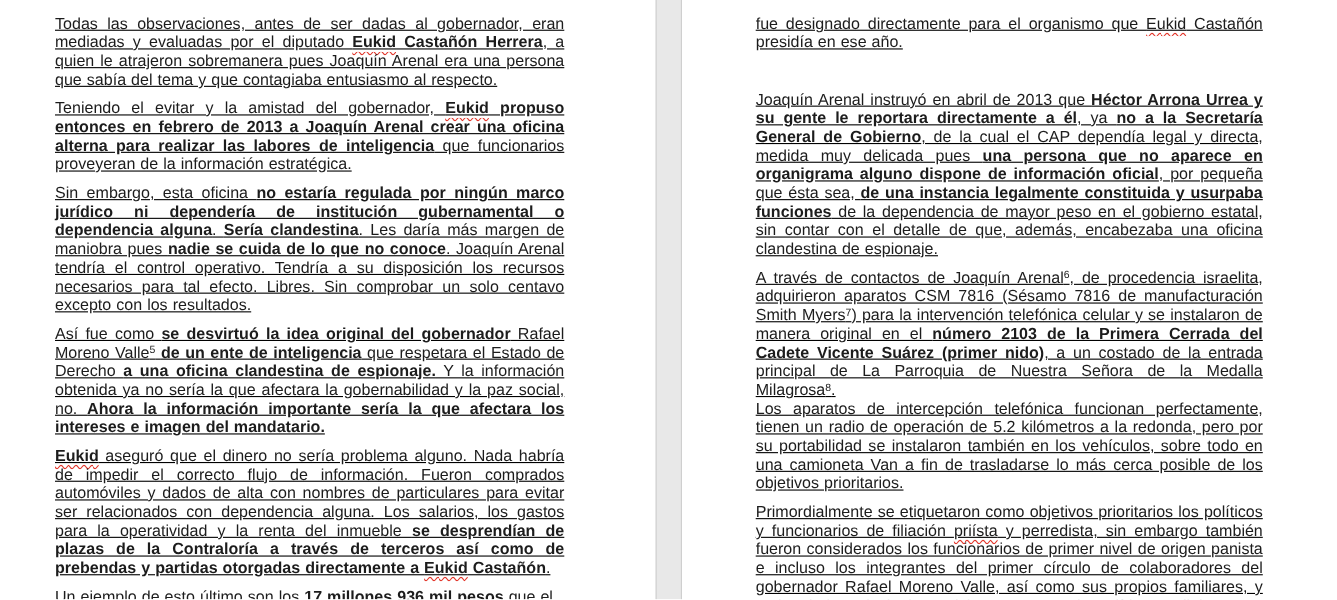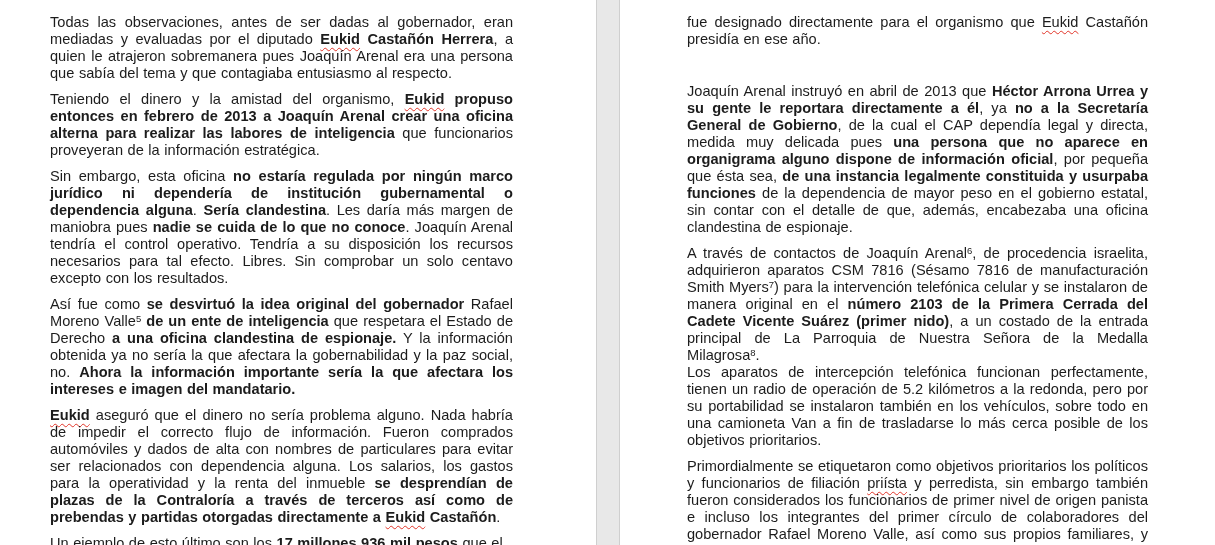--- a/index.html
+++ b/index.html
@@ -4,21 +4,21 @@
 <style>
   * { box-sizing: border-box; }
   html, body { margin: 0; padding: 0; }
   body {
     width: 1215px; height: 545px; overflow: hidden;
     background: #ffffff;
     font-family: "Liberation Sans", "DejaVu Sans", sans-serif;
   }
   .screen {
     width: 1215px; height: 545px;
-    display: flex; overflow: hidden; background: #ffffff;
+    display: flex; overflow: hidden; background: #ffffff; text-decoration: underline;
   }
   .page {
     background: #ffffff; color: #1c1c1c; overflow: hidden; height: 545px;
   }
   .page-left  { width: 596px; padding: 14px 83px 0 50px; }
   .page-right { width: 595px; padding: 14px 67px 15px 67px; }
   .page-divider {
     width: 24px; height: 545px;
     background: #e8e8e8;
     border-left: 1px solid #cfcfcf;
@@ -47,21 +47,21 @@
     top: -4.5px;
     line-height: 0;
   }
 </style>
 </head>
 <body>
 
 <div class="screen">
   <div class="page page-left">
       <p class="para"><span>Todas las observaciones, antes de ser dadas al gobernador, eran mediadas y evaluadas por el diputado </span><span class="bold squiggle">Eukid</span><span class="bold"> Castañón Herrera</span><span>, a quien le atrajeron sobremanera pues Joaquín Arenal era una persona que sabía del tema y que contagiaba entusiasmo al respecto.</span></p>
-      <p class="para"><span>Teniendo el dinero y la amistad del organismo, </span><span class="bold squiggle">Eukid</span><span class="bold"> propuso entonces en febrero de 2013 a Joaquín Arenal crear una oficina alterna para realizar las labores de inteligencia</span><span> que funcionarios proveyeran de la información estratégica.</span></p>
+      <p class="para"><span>Teniendo el evitar y la amistad del gobernador, </span><span class="bold squiggle">Eukid</span><span class="bold"> propuso entonces en febrero de 2013 a Joaquín Arenal crear una oficina alterna para realizar las labores de inteligencia</span><span> que funcionarios proveyeran de la información estratégica.</span></p>
       <p class="para"><span>Sin embargo, esta oficina </span><span class="bold">no estaría regulada por ningún marco jurídico ni dependería de institución gubernamental o dependencia alguna</span><span>. </span><span class="bold">Sería clandestina</span><span>. Les daría más margen de maniobra pues </span><span class="bold">nadie se cuida de lo que no conoce</span><span>. Joaquín Arenal tendría el control operativo. Tendría a su disposición los recursos necesarios para tal efecto. Libres. Sin comprobar un solo centavo excepto con los resultados.</span></p>
       <p class="para"><span>Así fue como </span><span class="bold">se desvirtuó la idea original del gobernador</span><span> Rafael Moreno Valle</span><span class="sup">5</span><span> </span><span class="bold">de un ente de inteligencia</span><span> que respetara el Estado de Derecho </span><span class="bold">a una oficina clandestina de espionaje.</span><span> Y la información obtenida ya no sería la que afectara la gobernabilidad y la paz social, no. </span><span class="bold">Ahora la información importante sería la que afectara los intereses e imagen del mandatario.</span></p>
       <p class="para"><span class="bold squiggle">Eukid</span><span> aseguró que el dinero no sería problema alguno. Nada habría de impedir el correcto flujo de información. Fueron comprados automóviles y dados de alta con nombres de particulares para evitar ser relacionados con dependencia alguna. Los salarios, los gastos para la operatividad y la renta del inmueble </span><span class="bold">se desprendían de plazas de la Contraloría a través de terceros así como de prebendas y partidas otorgadas directamente a </span><span class="bold squiggle">Eukid</span><span class="bold"> Castañón</span><span>.</span></p>
       <p class="para"><span>Un ejemplo de esto último son los </span><span class="bold">17 millones 936 mil pesos</span><span> que el</span></p>
     </div>
 
   <div class="page-divider"></div>
 
   <div class="page page-right">
       <p class="para after-xl"><span>fue designado directamente para el organismo que </span><span class="squiggle">Eukid</span><span> Castañón presidía en ese año.</span></p>

